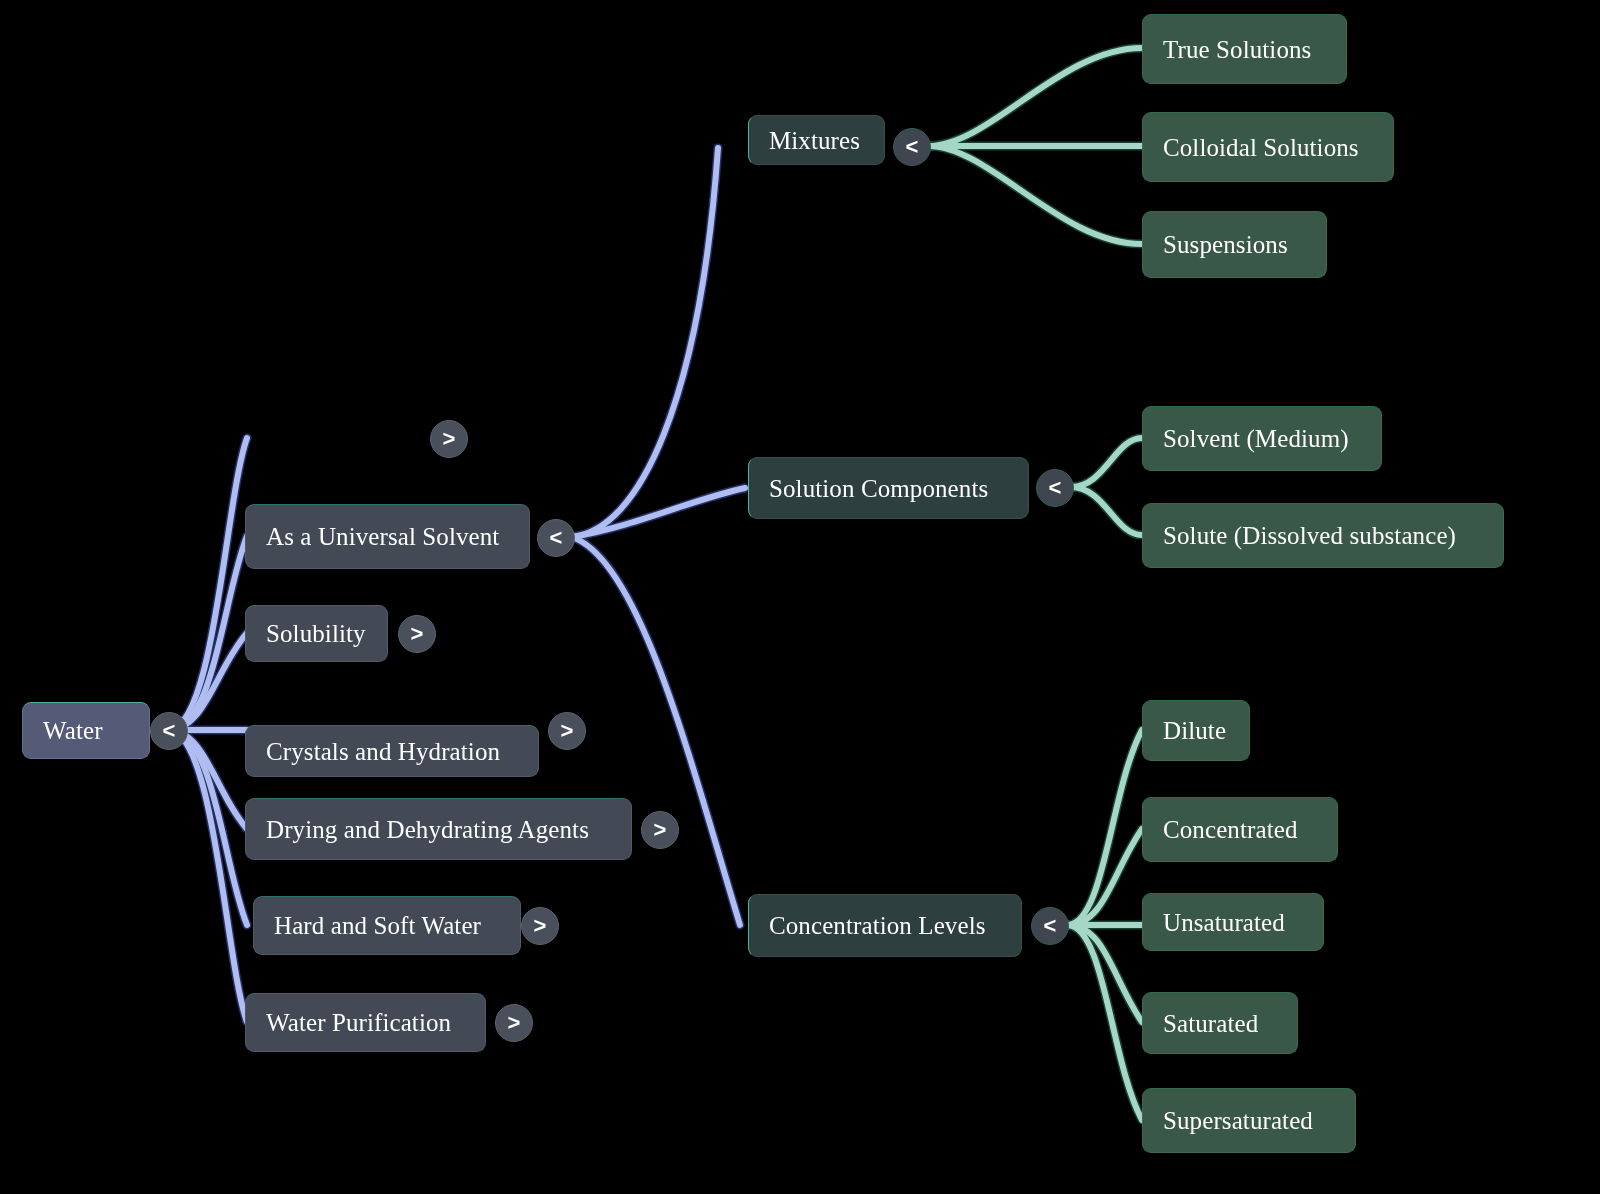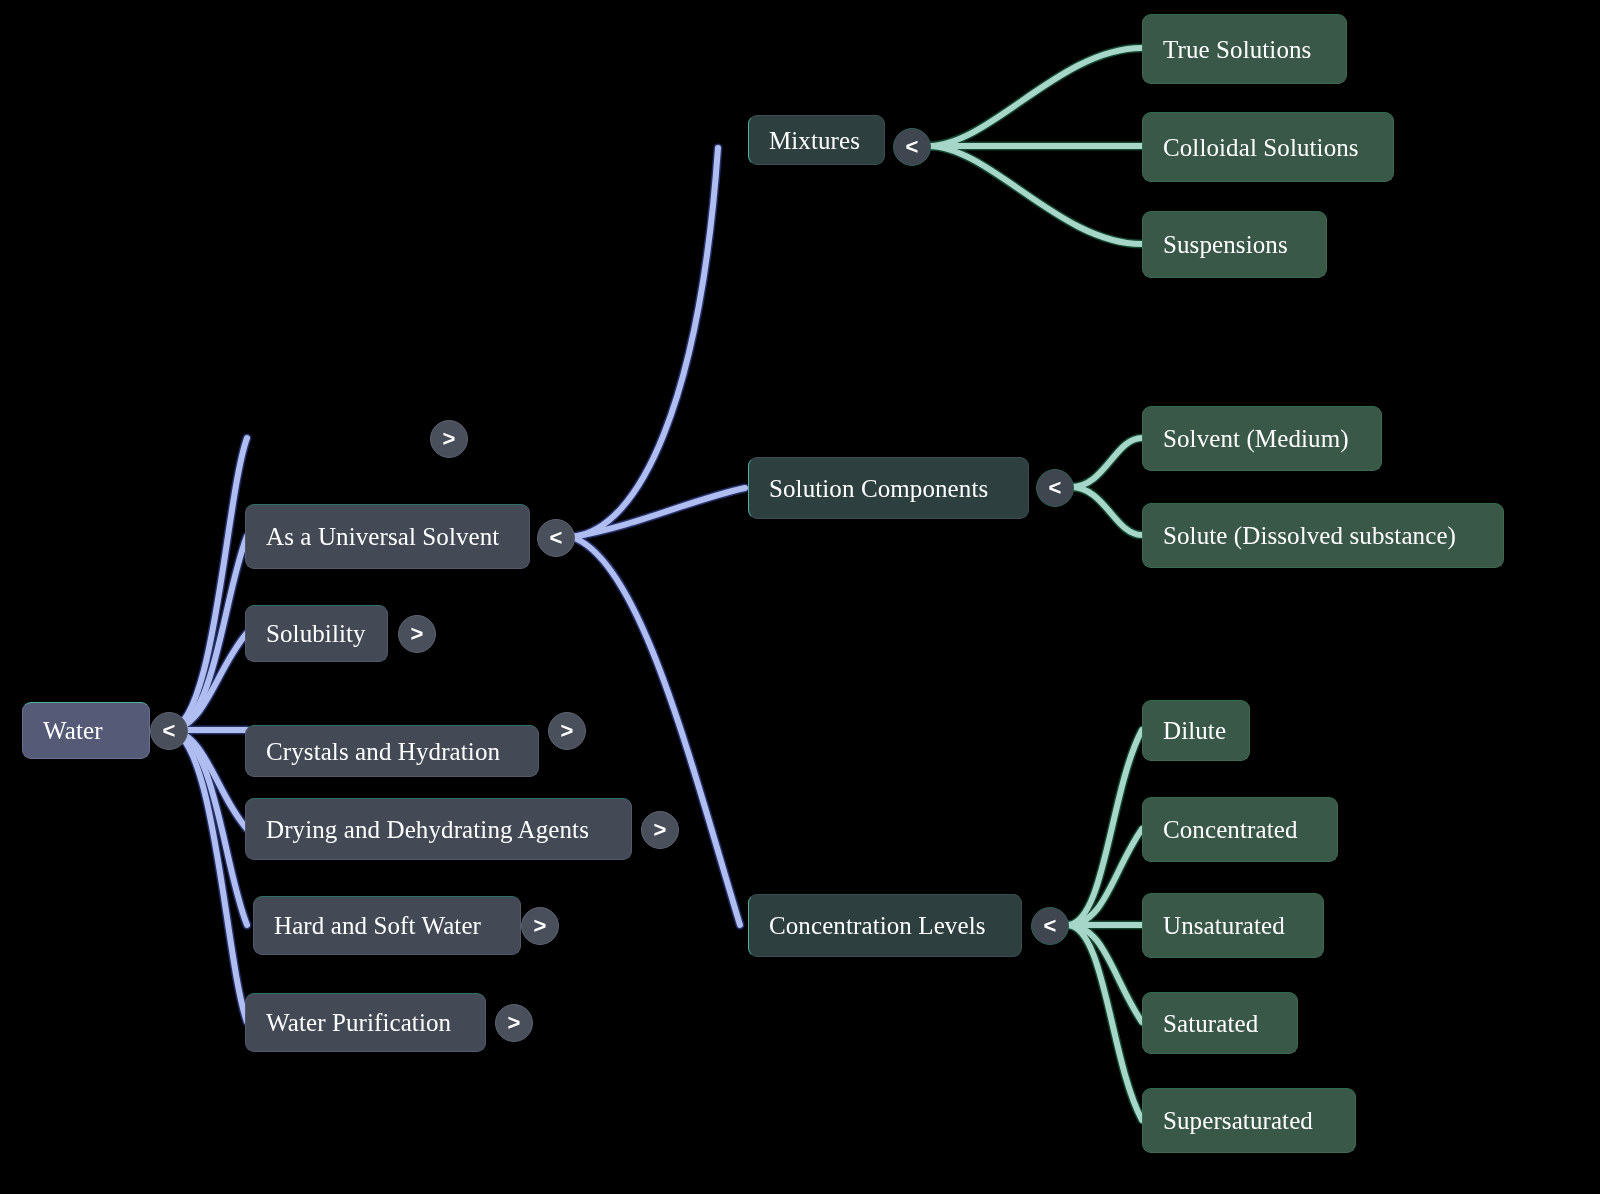--- a/index.html
+++ b/index.html
@@ -238,21 +238,21 @@
   <div class="collapse dark" style="left:1031px; top:907px;">
     <span>&lt;</span>
   </div>
 
   <div class="node node-leaf" style="left:1142px; top:700px; width:108px; height:61px;">
     <span>Dilute</span>
   </div>
   <div class="node node-leaf" style="left:1142px; top:797px; width:196px; height:65px;">
     <span>Concentrated</span>
   </div>
-  <div class="node node-leaf" style="left:1142px; top:893px; width:182px; height:65px;text-align:right;">
+  <div class="node node-leaf" style="left:1142px; top:893px; width:182px; height:58px;text-align:right;">
     <span>Unsaturated</span>
   </div>
   <div class="node node-leaf" style="left:1142px; top:992px; width:156px; height:62px;">
     <span>Saturated</span>
   </div>
   <div class="node node-leaf" style="left:1142px; top:1088px; width:214px; height:65px;">
     <span>Supersaturated</span>
   </div>
 
 </div>

